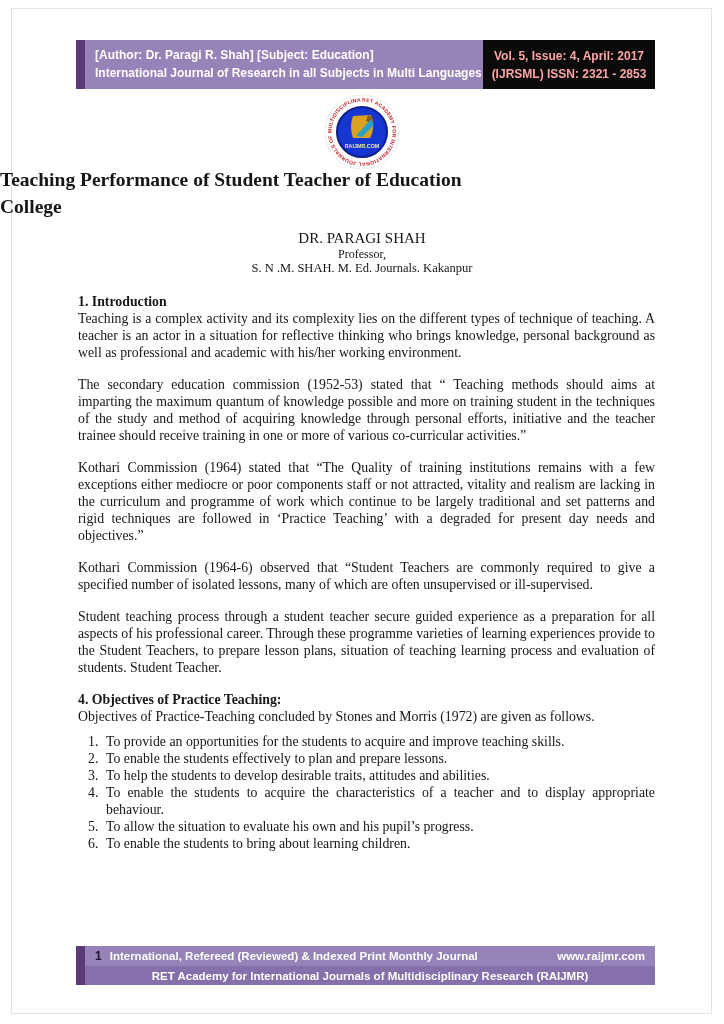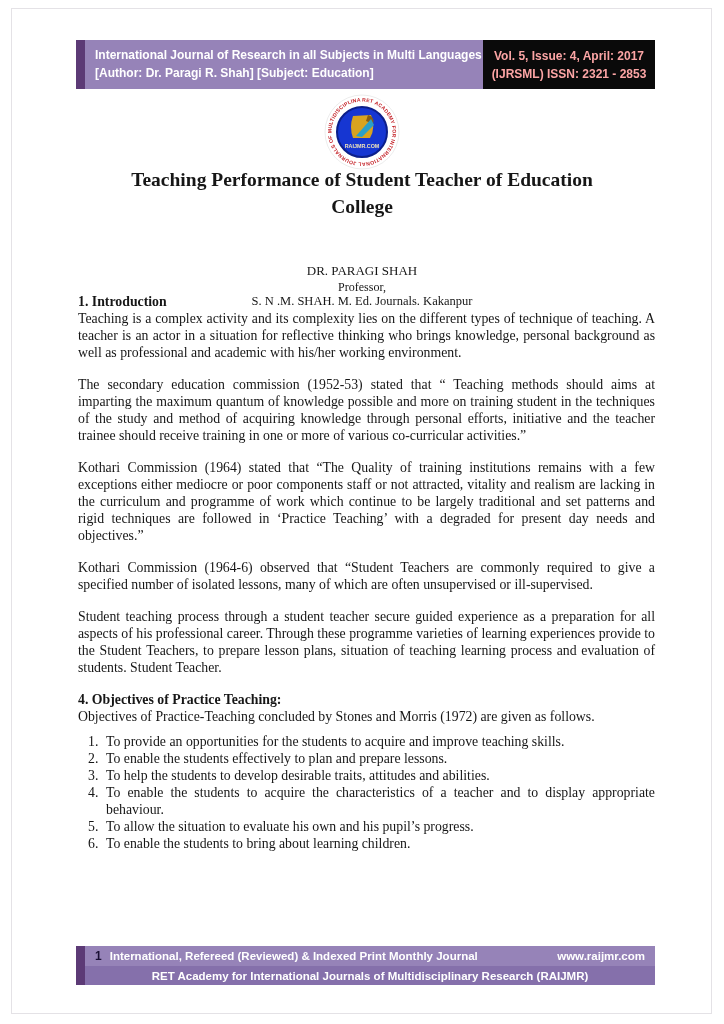--- a/index.html
+++ b/index.html
@@ -24,26 +24,26 @@
   }
   .hdr-right{
     width:172px;background:var(--header-black,#0a0a0a);color:#fca5a5;
     display:flex;flex-direction:column;justify-content:center;align-items:center;
     font-size:12px;font-weight:600;line-height:18px;text-align:center;
   }
   
   .logo{position:absolute;left:324px;top:94px;width:76px;height:76px;}
   
   .title{
-    position:absolute;top:166px;left:0;width:724px;text-align:center;
+    position:absolute;top:166px;left:0;width:724px;
     font-size:19.5px;font-weight:bold;line-height:27px;
   }
   .title-inner{display:inline-block;max-width:470px;}
   .author{position:absolute;top:229px;left:0;width:724px;text-align:center;}
-  .author-name{font-size:13px;line-height:18px;margin-top:33px;}
+  .author-name{font-size:15px;line-height:18px;}
   .author-role{font-size:12px;line-height:14px;}
   .author-aff{font-size:12.5px;line-height:15px;}
   
   .content{
     position:absolute;left:78px;top:293px;width:577px;
     font-size:13.8px;line-height:17px;text-align:justify;
   }
   .sec-heading{font-weight:bold;margin:0;text-align:left;}
   .para{margin:0 0 15px 0;}
   .obj-list{counter-reset:item;margin:0 0 15px 0;padding:0 0 0 10px;list-style:none;}
@@ -70,22 +70,22 @@
 </style>
 </head>
 <body>
 
 <div class="page">
   <div class="page-edge"></div>
 
   <div class="hdr">
     <div class="hdr-strip"></div>
     <div class="hdr-left">
+      <div>[Author: Dr. Paragi R. Shah] [Subject: Education]</div>
       <div>International Journal of Research in all Subjects in Multi Languages</div>
-      <div>[Author: Dr. Paragi R. Shah] [Subject: Education]</div>
     </div>
     <div class="hdr-right">
       <div>Vol. 5, Issue: 4, April: 2017</div>
       <div>(IJRSML)  ISSN: 2321 - 2853</div>
     </div>
   </div>
 
   <div class="logo">
     <svg width="76" height="76" viewBox="0 0 76 76">
       <circle cx="38" cy="38" r="37" fill="#ffffff" stroke="#d8d8d8" stroke-width="0.5"></circle>

